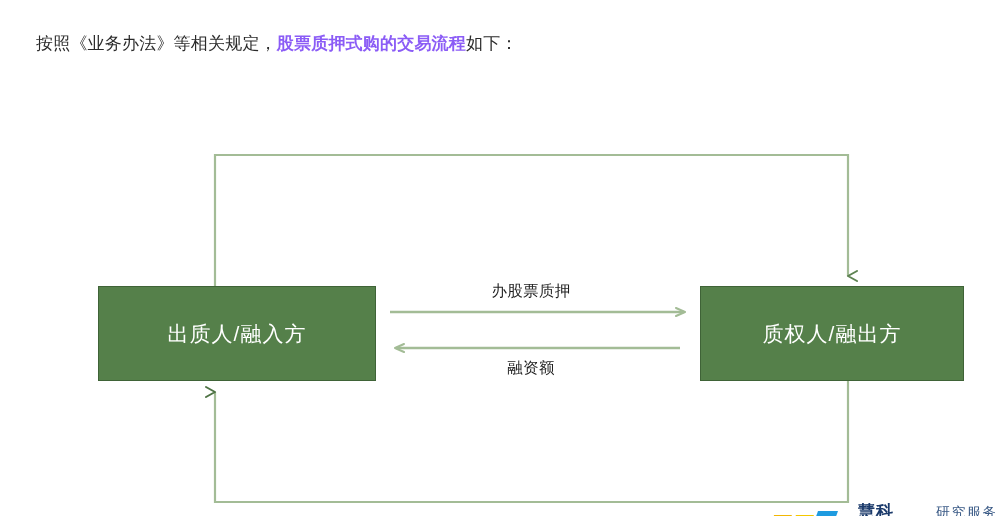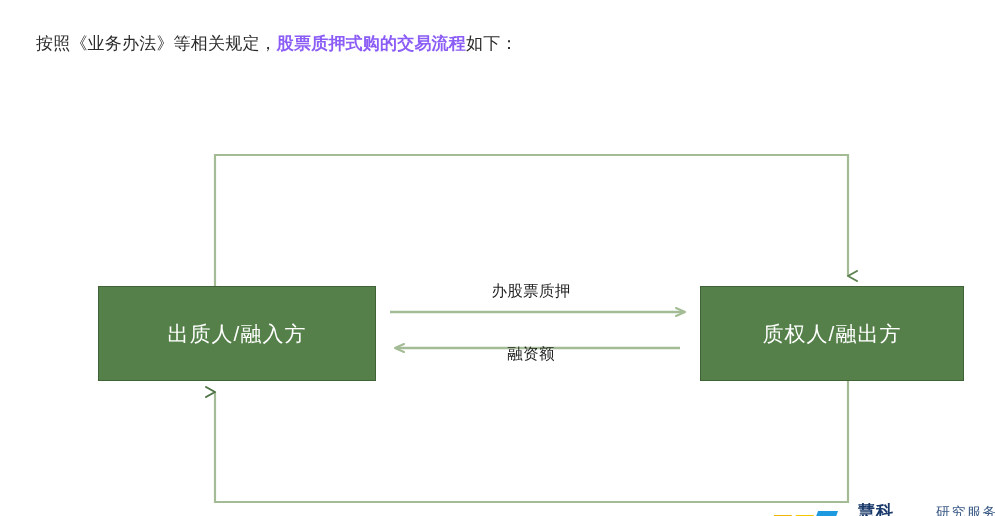--- a/index.html
+++ b/index.html
@@ -92,21 +92,21 @@
     top: 127px;
     transform: translateX(-50%);
   }
   #label-pledge {
     left: 531px;
     top: 281px;
     transform: translateX(-50%);
   }
   #label-funding {
     left: 531px;
-    top: 344px;
+    top: 358px;
     transform: translateX(-50%);
   }
   #label-bottom {
     left: 531px;
     top: 459px;
     transform: translateX(-50%);
   }
 
   
   #watermark {

